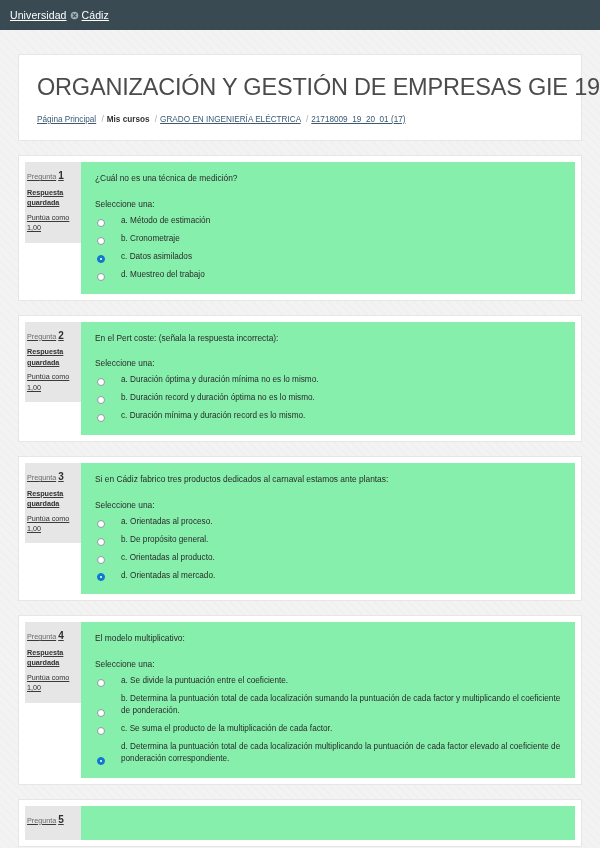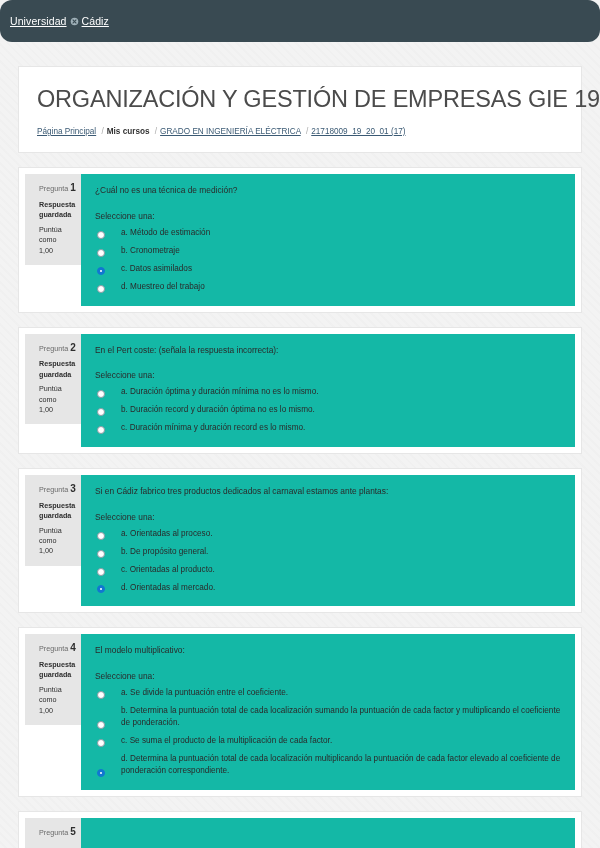--- a/index.html
+++ b/index.html
@@ -6,27 +6,26 @@
   html, body {
     margin: 0; padding: 0;
     width: 600px; height: 848px;
     overflow: hidden;
     background: #f2f2f2;
     font-family: "Liberation Sans", sans-serif;
   }
 
   
   .navbar {
-    height: 42px;
+    height: 30px;
     background: #394a52;
     display: flex;
     align-items: center;
     padding: 0 10px;
     position: relative;
-    border-radius: 12px;
   }
   .brand {
     display: flex;
     align-items: center;
     gap: 2px;
     color: #ffffff;
     font-size: 10.5px;
     letter-spacing: .1px;
     white-space: nowrap;
   }
@@ -93,25 +92,26 @@
     border: 1px solid #e6e6e6;
     margin-top: 14px;
     display: flex;
     align-items: stretch;
     padding: 6px;
   }
   .q-info {
     width: 56px;
     flex: 0 0 56px;
     background: #e6e6e6;
-    padding: 7px 5px 9px 14px;
+    padding: 7px 5px 9px 2px;
     font-size: 7.2px;
     color: #3b3b3b;
     line-height: 1.45;
     align-self: flex-start;
+    text-decoration: underline;
   }
   .q-info .row1 {
     color: #6a6a6a;
     margin-bottom: 4px;
     white-space: nowrap;
   }
   .q-info .row1 b {
     color: #2e2e2e;
     font-size: 10px;
     font-weight: bold;
@@ -120,21 +120,21 @@
   .q-info .row2 {
     font-weight: bold;
     color: #2f2f2f;
     margin-bottom: 4px;
   }
   .q-info .row3 { color: #2f2f2f; }
   .q-info .row3 .grade { display: block; }
 
   .q-body {
     flex: 1 1 auto;
-    background: #14b8a6;
+    background: #86efac;
     padding: 11px 12px 13px 14px;
     min-width: 0;
   }
   .q-text {
     font-size: 8.4px;
     color: #2a2a2a;
     line-height: 1.4;
     margin-bottom: 14px;
   }
   .q-prompt {

